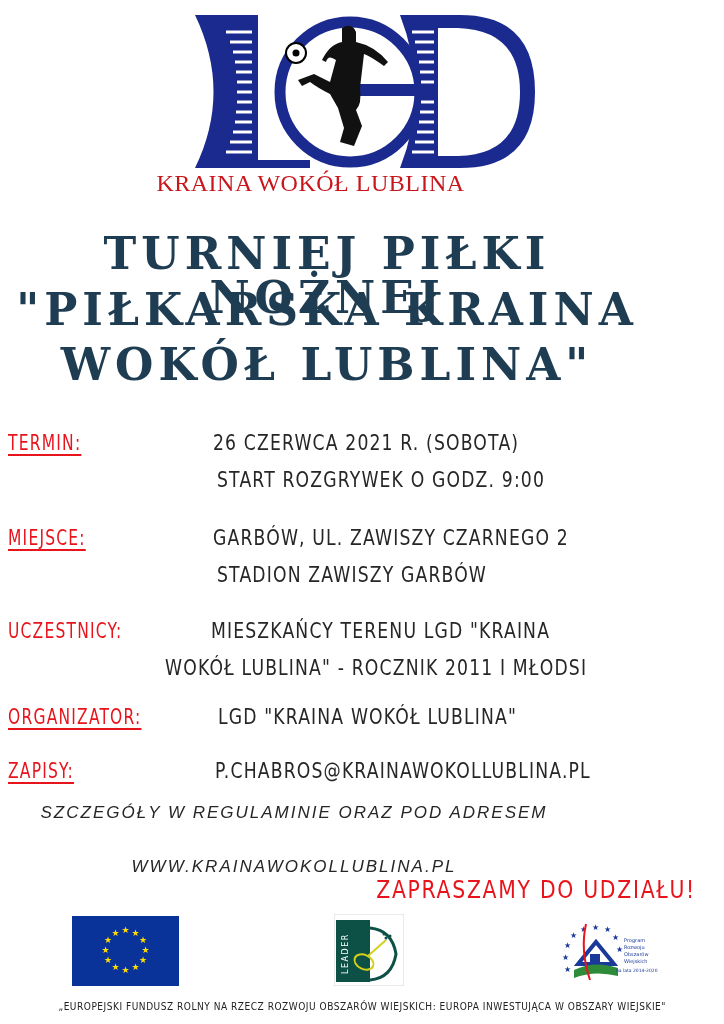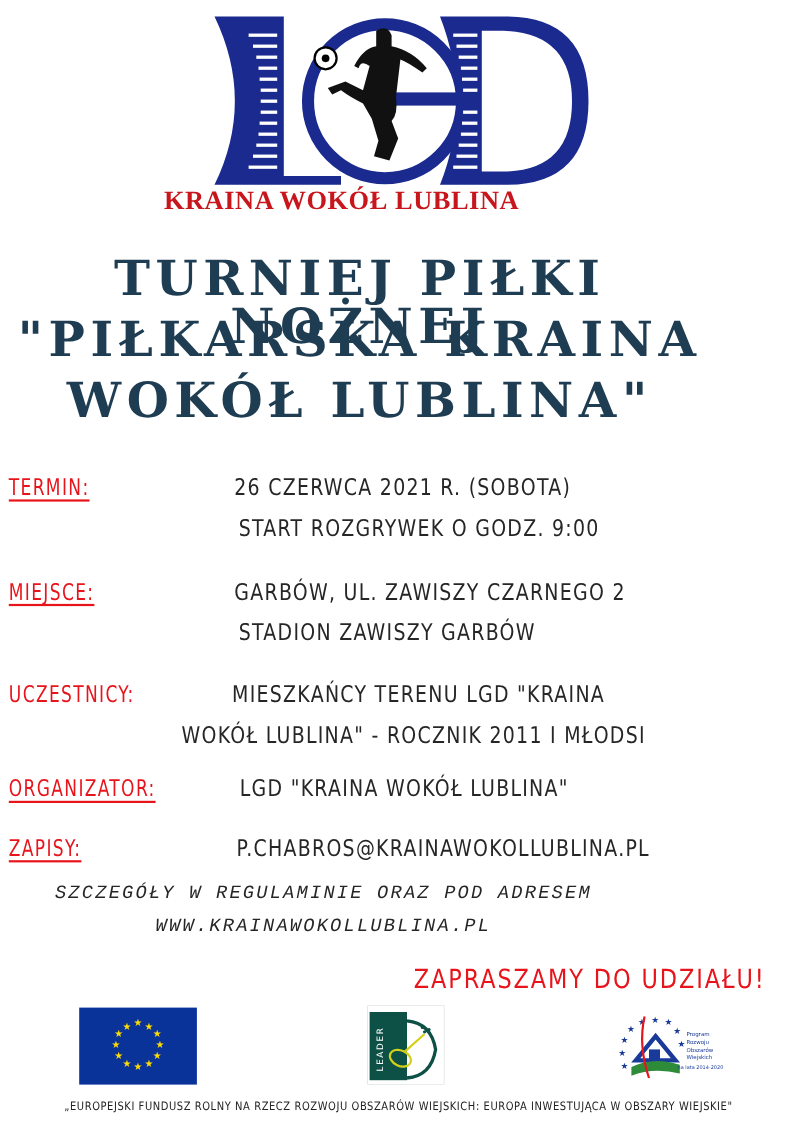--- a/index.html
+++ b/index.html
@@ -5,21 +5,21 @@
   html, body { margin: 0; padding: 0; }
   body {
     width: 724px; height: 1024px; background: #ffffff; position: relative; overflow: hidden;
     font-family: "DejaVu Sans", sans-serif;
   }
   .abs { position: absolute; }
   
   #logo { left: 190px; top: 10px; width: 350px; height: 160px; }
   #logo-text {
     left: 0; width: 621px; top: 170px; text-align: center;
-    font-family: "Liberation Serif", serif; font-size: 24px; color: #c8161d; letter-spacing: 0.5px; font-weight: bold;
+    font-family: "Liberation Serif", serif; font-size: 24px; color: #c8161d; letter-spacing: 0.5px;
   }
   
   .title-line {
     left: 0; width: 654px; text-align: center;
     font-family: "DejaVu Serif", serif; font-weight: bold; color: #1f3d52;
     font-size: 44px; letter-spacing: 5px; line-height: 1;
   }
   
   .label {
     font-family: "DejaVu Sans Condensed", "DejaVu Sans", sans-serif;
@@ -27,21 +27,21 @@
     letter-spacing: 1.5px; white-space: nowrap;
   }
   .value {
     font-family: "DejaVu Sans", sans-serif;
     font-size: 21px; color: #262626; letter-spacing: 1.4px; white-space: nowrap;
     transform: scaleX(0.82); transform-origin: left center;
   }
   .label { transform: scaleX(0.82); transform-origin: left center; }
   .details {
     left: 0; width: 588px; text-align: center;
-    font-family: Liberation Mono, monospace; font-style: italic; font-size: 17px;
+    font-family: Liberation Sans, sans-serif; font-style: italic; font-size: 17px;
     color: #262626; letter-spacing: 2px;
   }
   #cta {
     left: 0; width: 724px; text-align: right; top: 876px;
     font-family: "DejaVu Sans", sans-serif; font-size: 24px; color: #e8141c;
     text-decoration: underline; text-underline-offset: 4px; letter-spacing: 2px;
   }
   #cta span { display: inline-block; transform: scaleX(0.85); }
   
   #eu-flag { left: 72px; top: 916px; width: 107px; height: 70px; background: #0a3399; }
@@ -121,21 +121,21 @@
 <div class="abs value" style="left:211px; top:619px;">MIESZKAŃCY TERENU LGD "KRAINA</div>
 <div class="abs value" style="left:165px; top:656px;">WOKÓŁ LUBLINA" - ROCZNIK 2011 I MŁODSI</div>
 
 <div class="abs label" style="left:8px; top:705px;">ORGANIZATOR:</div>
 <div class="abs value" style="left:218px; top:705px;">LGD "KRAINA WOKÓŁ LUBLINA"</div>
 
 <div class="abs label" style="left:8px; top:759px;">ZAPISY:</div>
 <div class="abs value" style="left:215px; top:759px;">P.CHABROS@KRAINAWOKOLLUBLINA.PL</div>
 
 <div class="abs details" style="top:803px;">SZCZEGÓŁY W REGULAMINIE ORAZ POD ADRESEM</div>
-<div class="abs details" style="top:833px;">WWW.KRAINAWOKOLLUBLINA.PL</div>
+<div class="abs details" style="top:857px;">WWW.KRAINAWOKOLLUBLINA.PL</div>
 
 <div id="cta" class="abs"><span>ZAPRASZAMY DO UDZIAŁU!</span></div>
 
 <div id="eu-flag" class="abs">
   <svg width="107" height="70" viewBox="0 0 107 70">
     <g fill="#ffdd00" font-size="9" text-anchor="middle" font-family="DejaVu Sans, sans-serif">
       <text x="53.5" y="17">★</text>
         <text x="63.5" y="20">★</text>
         <text x="71" y="27">★</text>
       <text x="73.5" y="37">★</text>

